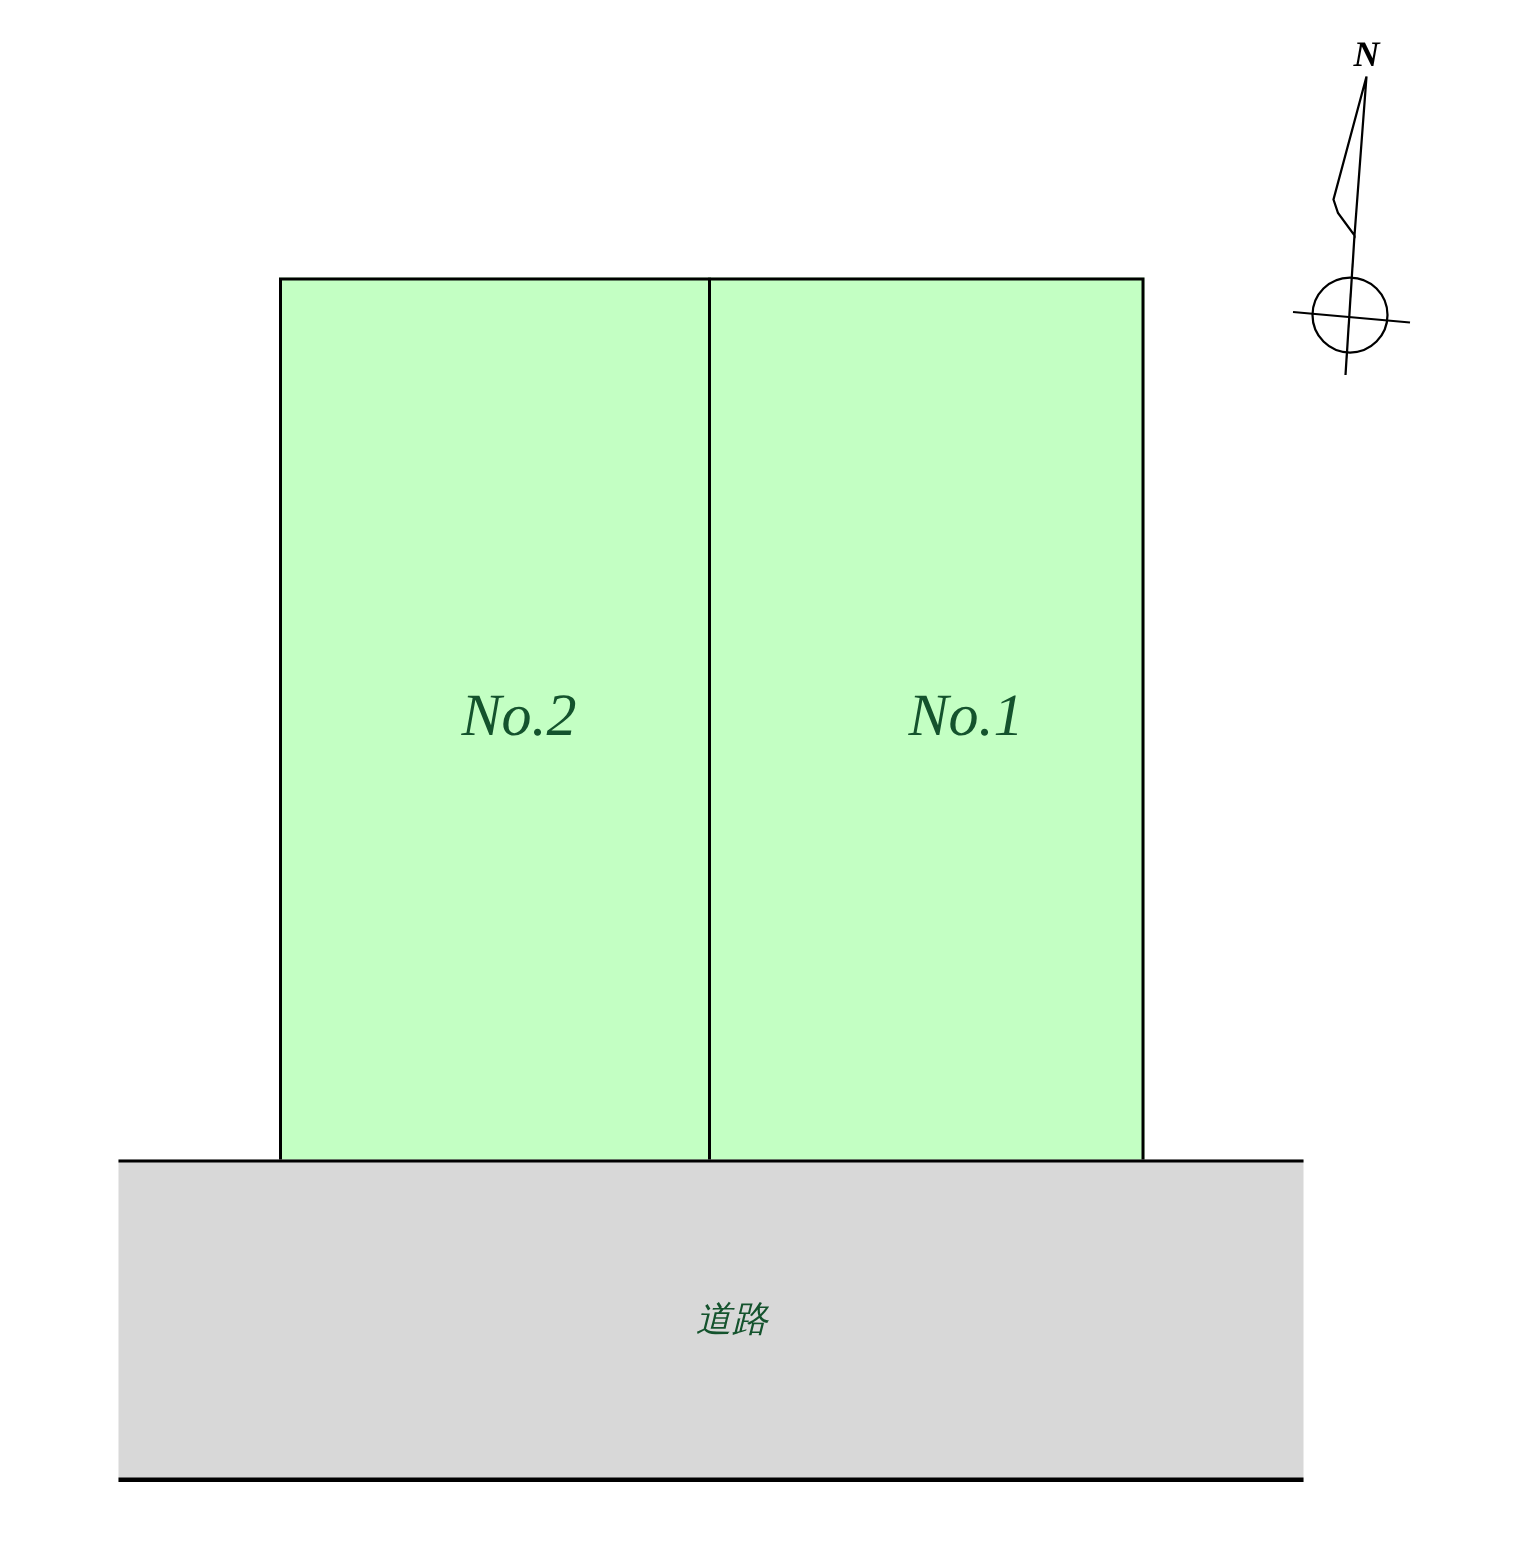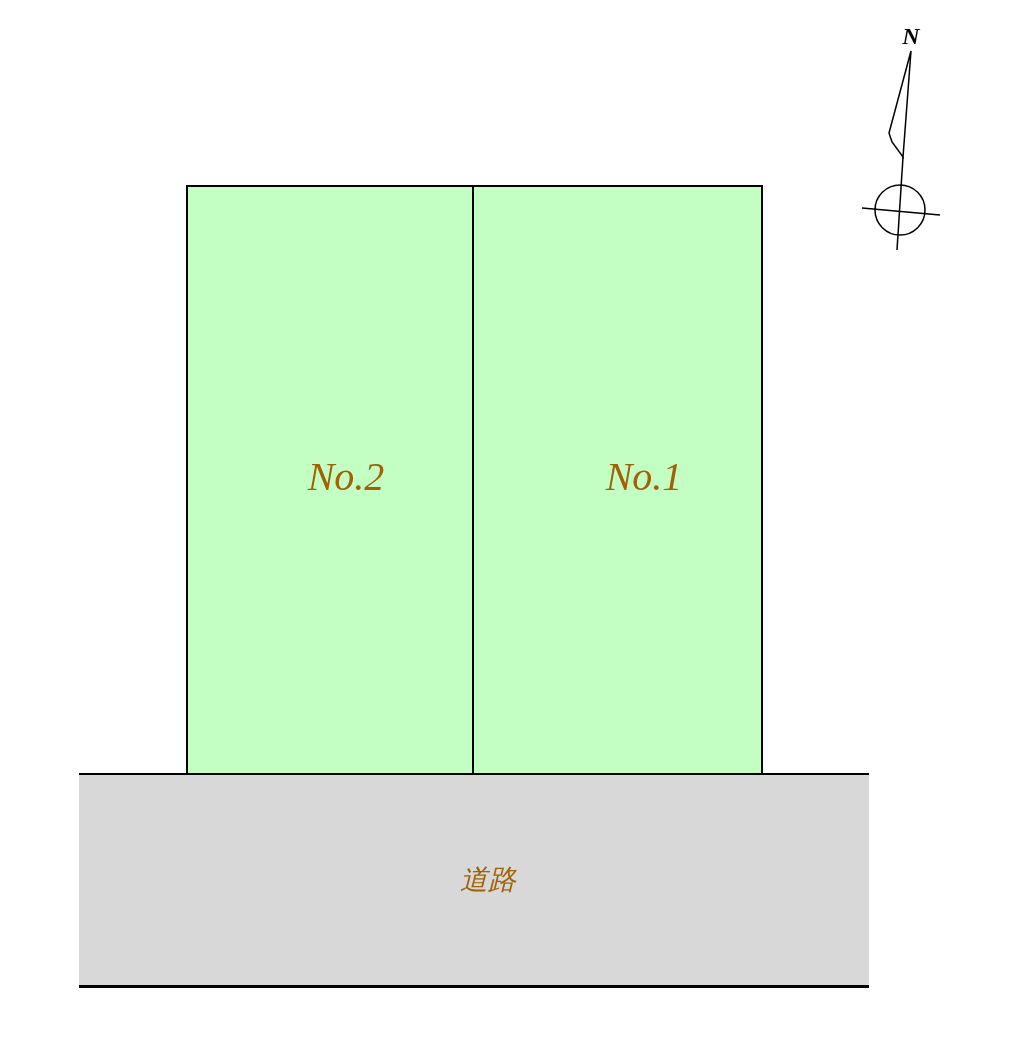--- a/index.html
+++ b/index.html
@@ -26,28 +26,28 @@
     position: absolute;
     box-sizing: border-box;
     left: 79px; top: 773px; width: 790px; height: 215px;
     border-top: 2px solid #000000;
     border-bottom: 3px solid #000000;
   }
   .label {
     position: absolute;
     transform: translate(-50%, -50%);
     font-style: italic;
-    color: #a16207;
+    color: #14532d;
     white-space: nowrap;
     line-height: 1;
   }
   .plot-label { font-size: 40px; }
   .label-no2 { left: 346px; top: 477px; }
   .label-no1 { left: 644px; top: 477px; }
-  .road-label { font-size: 28px; left: 488px; top: 880px; }
+  .road-label { font-size: 24px; left: 488px; top: 880px; }
   .compass {
     position: absolute;
     left: 840px; top: 20px;
     width: 120px; height: 240px;
   }
   .compass .stroke {
     fill: none;
     stroke: #000000;
     stroke-width: 1.5;
   }

